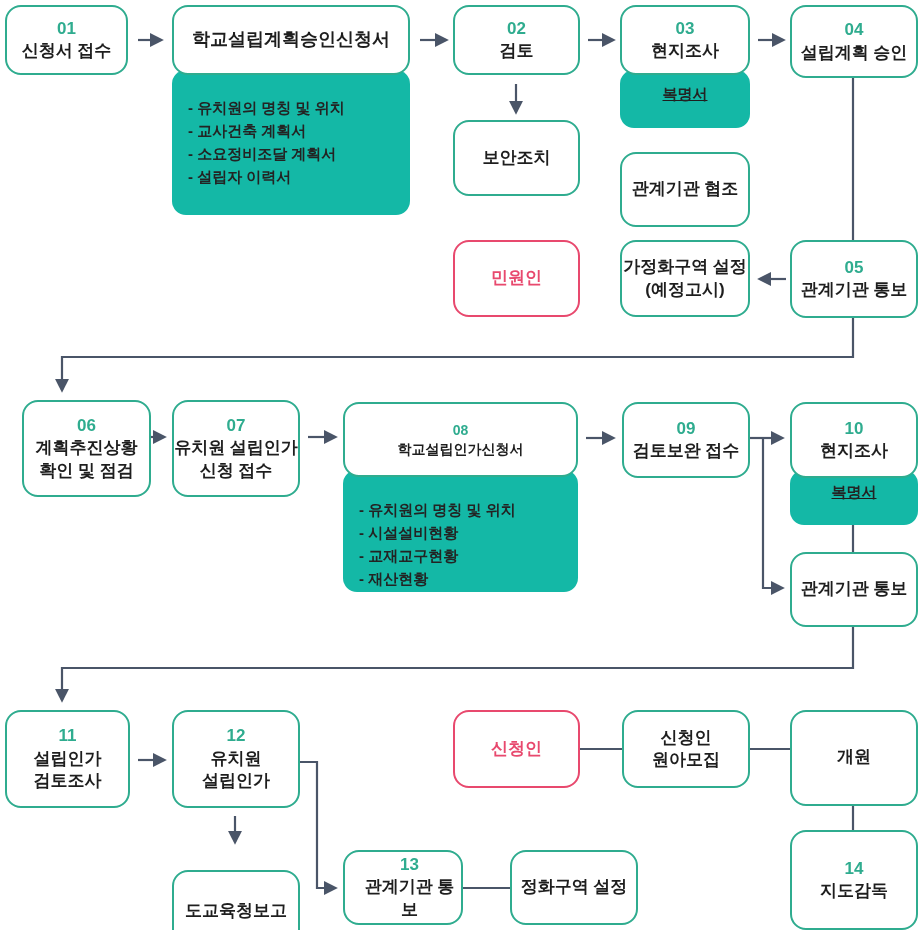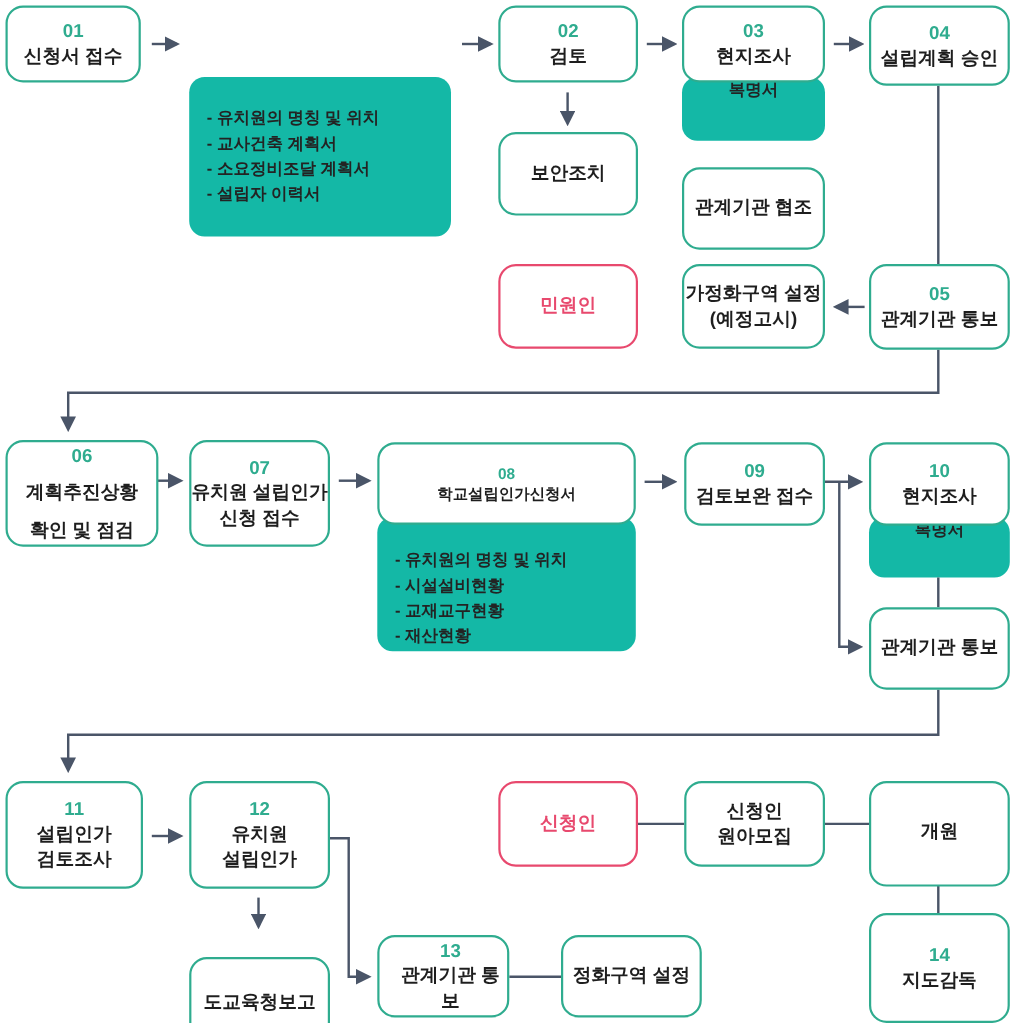--- a/index.html
+++ b/index.html
@@ -20,21 +20,21 @@
   .panel{
     position:absolute;z-index:1;background:#14b8a6;border-radius:14px;
     box-sizing:border-box;
   }
   .panel .detail{
     font-size:15px;font-weight:600;color:#232323;line-height:23px;
     text-align:left;white-space:nowrap;
   }
   .panel.list1{padding:26px 0 0 16px;}
   .panel.list2{padding:28px 0 0 16px;}
-  .panel.tag{display:flex;align-items:flex-start;justify-content:center;}
+  .panel.tag{display:flex;align-items:center;justify-content:center;text-decoration:underline;}
   .panel.tag .detail{text-align:center;padding-bottom:12px;font-weight:600;}
 </style>
 </head>
 <body>
 
 <div id="canvas">
 
   <div class="panel list1" style="left:172px;top:70px;width:238px;height:145px;">
     <div class="detail">- 유치원의 명칭 및 위치</div>
     <div class="detail">- 교사건축 계획서</div>
@@ -87,20 +87,23 @@
       <line x1="750" y1="749" x2="790" y2="749"></line>
       <line x1="853" y1="788" x2="853" y2="830"></line>
     </g>
   </svg>
 
   <div class="node" style="left:5px;top:5px;width:123px;height:70px;">
     <div class="num">01</div>
     <div class="lbl">신청서 접수</div>
   </div>
 
+  <div class="node" style="left:172px;top:5px;width:238px;height:70px;font-size:18px;">
+    <div class="lbl">학교설립계획승인신청서</div>
+  </div>
 
   <div class="node" style="left:453px;top:5px;width:127px;height:70px;">
     <div class="num">02</div>
     <div class="lbl">검토</div>
   </div>
 
   <div class="node" style="left:620px;top:5px;width:130px;height:70px;">
     <div class="num">03</div>
     <div class="lbl">현지조사</div>
   </div>
@@ -125,21 +128,21 @@
 
   <div class="node pink" style="left:453px;top:240px;width:127px;height:77px;">
     <div class="lbl">민원인</div>
   </div>
 
   <div class="node" style="left:790px;top:240px;width:128px;height:78px;">
     <div class="num">05</div>
     <div class="lbl">관계기관 통보</div>
   </div>
 
-  <div class="node" style="left:5px;top:400px;width:139px;height:97px;gap:11px;">
+  <div class="node" style="left:22px;top:400px;width:129px;height:97px;">
     <div class="num">06</div>
     <div class="lbl">계획추진상황</div>
     <div class="lbl">확인 및 점검</div>
   </div>
 
   <div class="node" style="left:172px;top:400px;width:128px;height:97px;">
     <div class="num">07</div>
     <div class="lbl">유치원 설립인가</div>
     <div class="lbl">신청 접수</div>
   </div>

